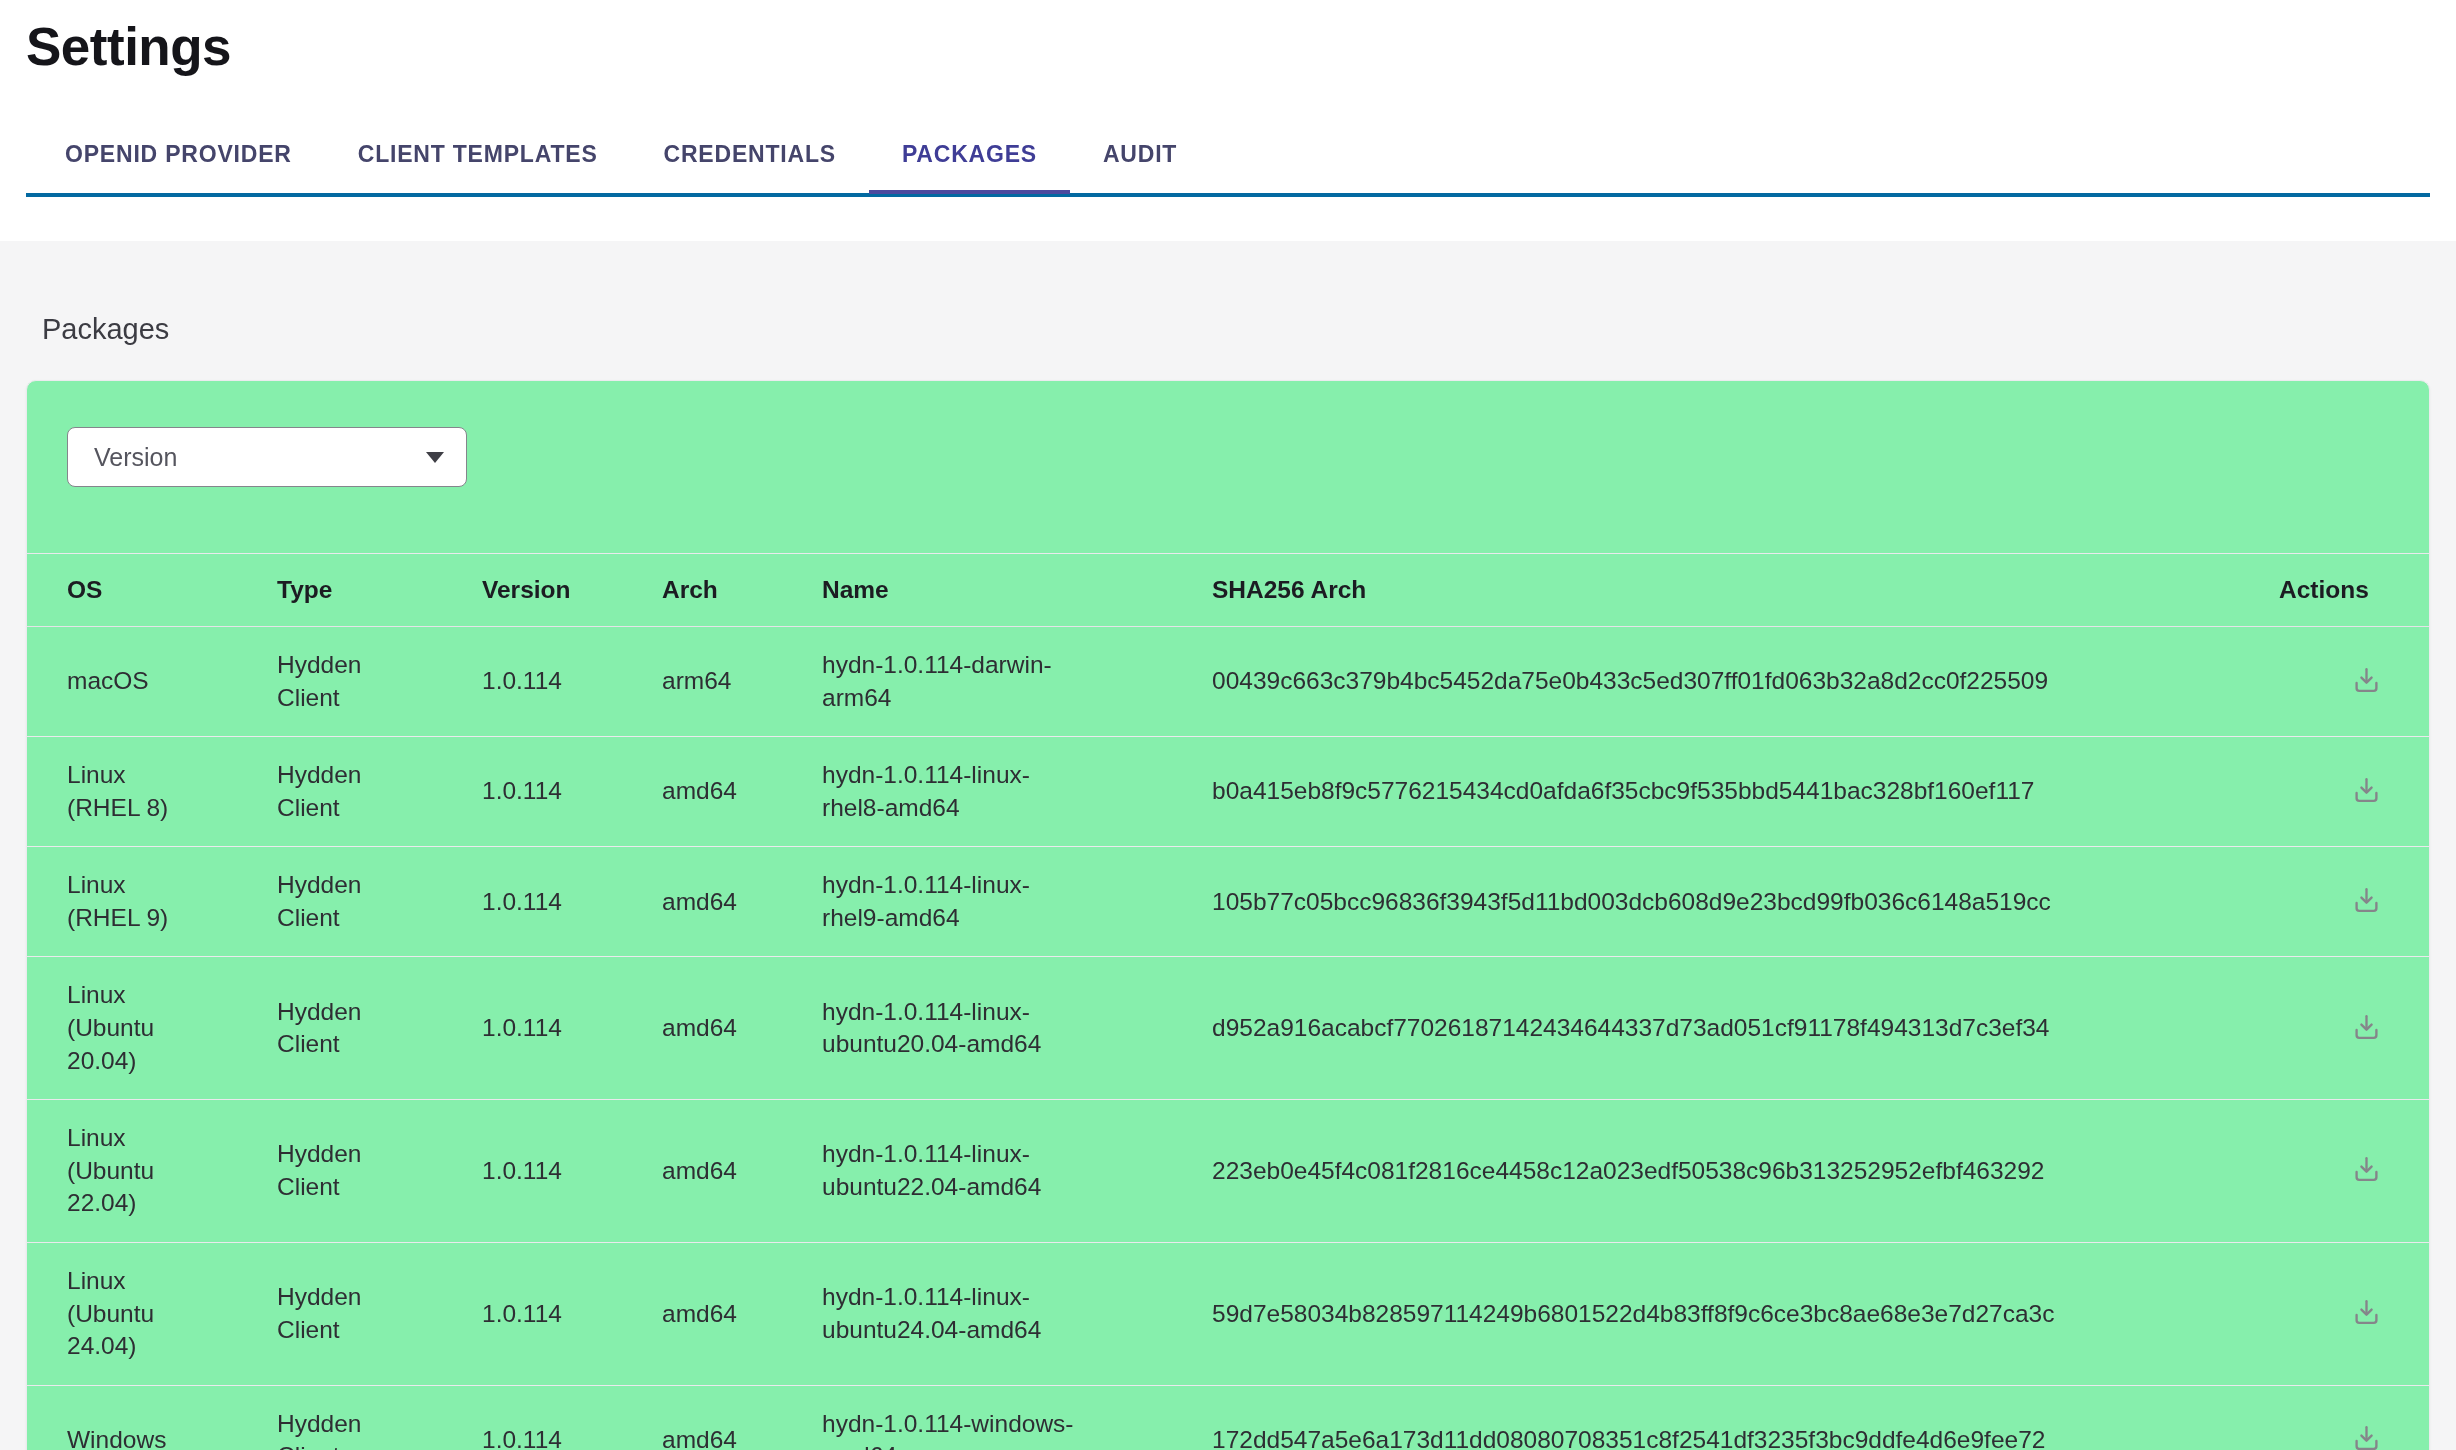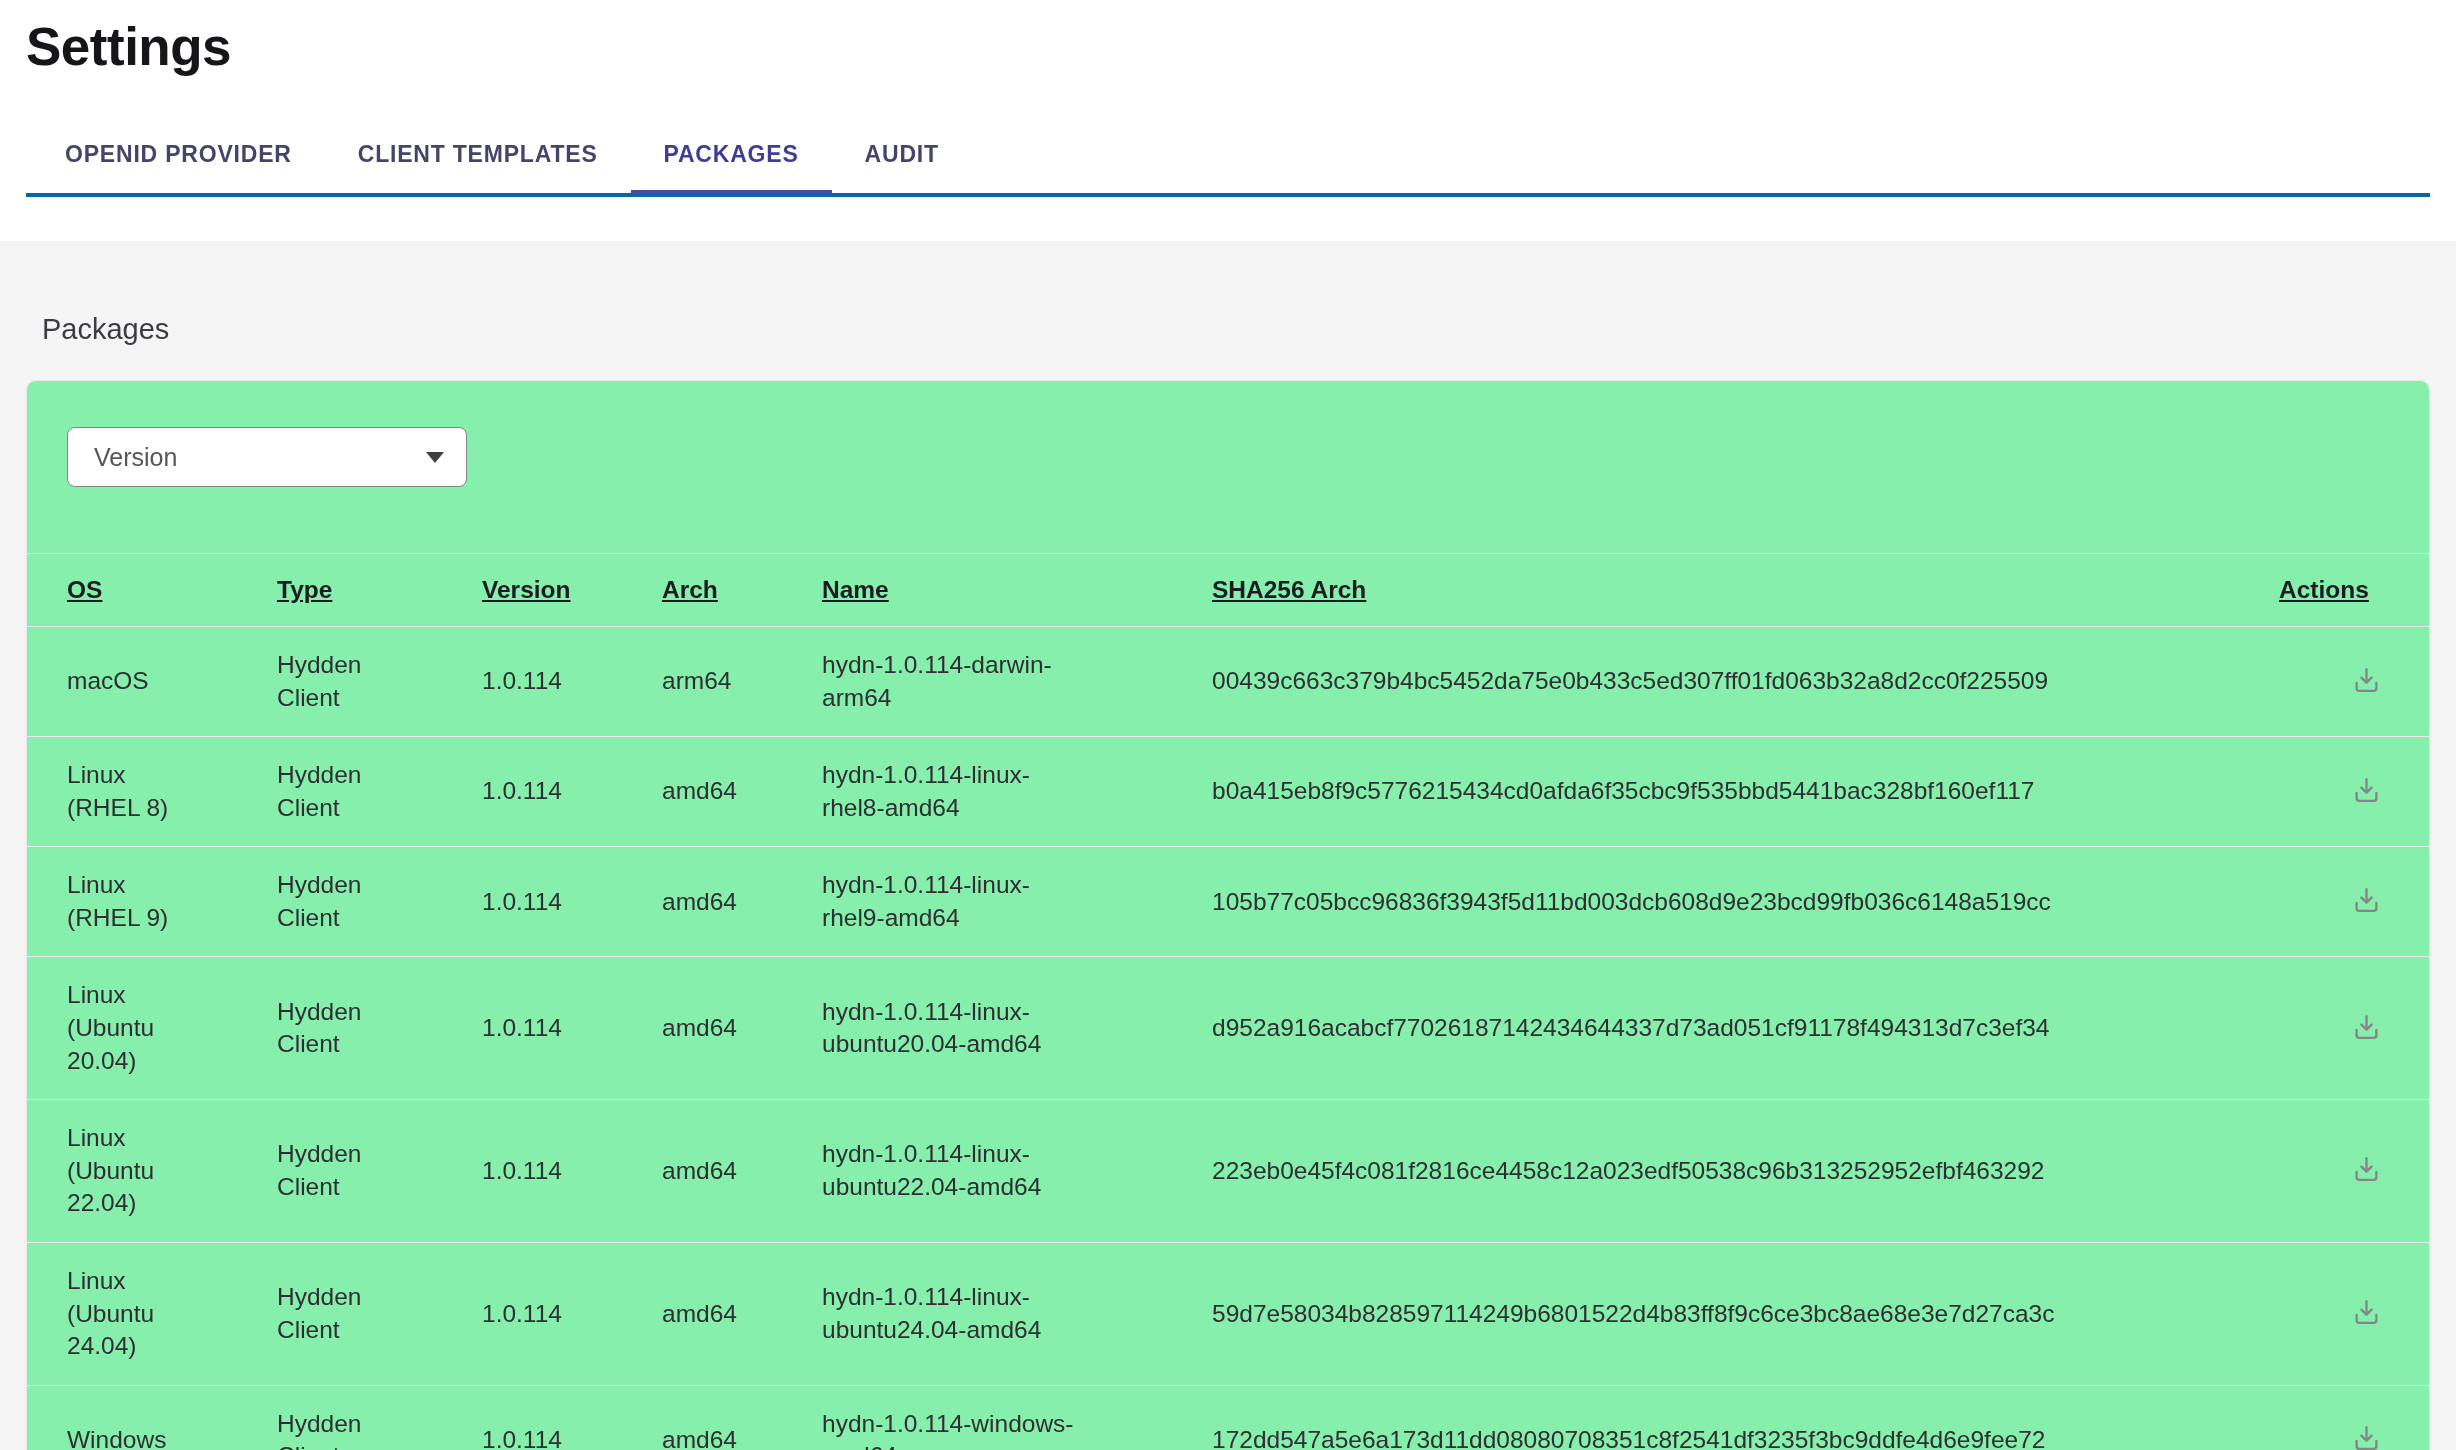--- a/index.html
+++ b/index.html
@@ -47,21 +47,21 @@
   .caret {
     width: 0; height: 0;
     border-left: 9px solid transparent; border-right: 9px solid transparent;
     border-top: 11px solid #3f3f46;
   }
 
   
   table { width: 100%; border-collapse: collapse; table-layout: fixed; margin-top: 66px; border-top: 1px solid #eaeaed; }
   th {
     font-size: 24.5px; font-weight: 700; color: #1c1c22; text-align: left;
-    padding: 22px 20px 22px 0; border-bottom: 1px solid #e4e4e8; text-decoration: underline;
+    padding: 22px 20px 22px 0; border-bottom: 1px solid #e4e4e8;
   }
   td {
     font-size: 24.5px; color: #2e2e33; vertical-align: middle; line-height: 1.33;
     padding: 22px 20px 22px 0; border-bottom: 1px solid #eaeaed;
   }
   th:first-child, td:first-child { padding-left: 40px; }
   th.actions { text-align: left; padding-right: 40px; }
   td.actions { text-align: right; padding-right: 44px; }
   .cell-narrow { max-width: 130px; }
   .cell-name { max-width: 265px; }
@@ -71,20 +71,21 @@
 <body>
 
 <div class="page">
 
   <div class="header">
     <h1 class="page-title">Settings</h1>
 
     <div class="tabs">
       <div class="tab">OPENID PROVIDER</div>
       <div class="tab">CLIENT TEMPLATES</div>
+      <div class="tab">CREDENTIALS</div>
       <div class="tab active">PACKAGES</div>
       <div class="tab">AUDIT</div>
     </div>
   </div>
 
   <div class="content">
     <div class="section-title">Packages</div>
 
     <div class="card">
 

